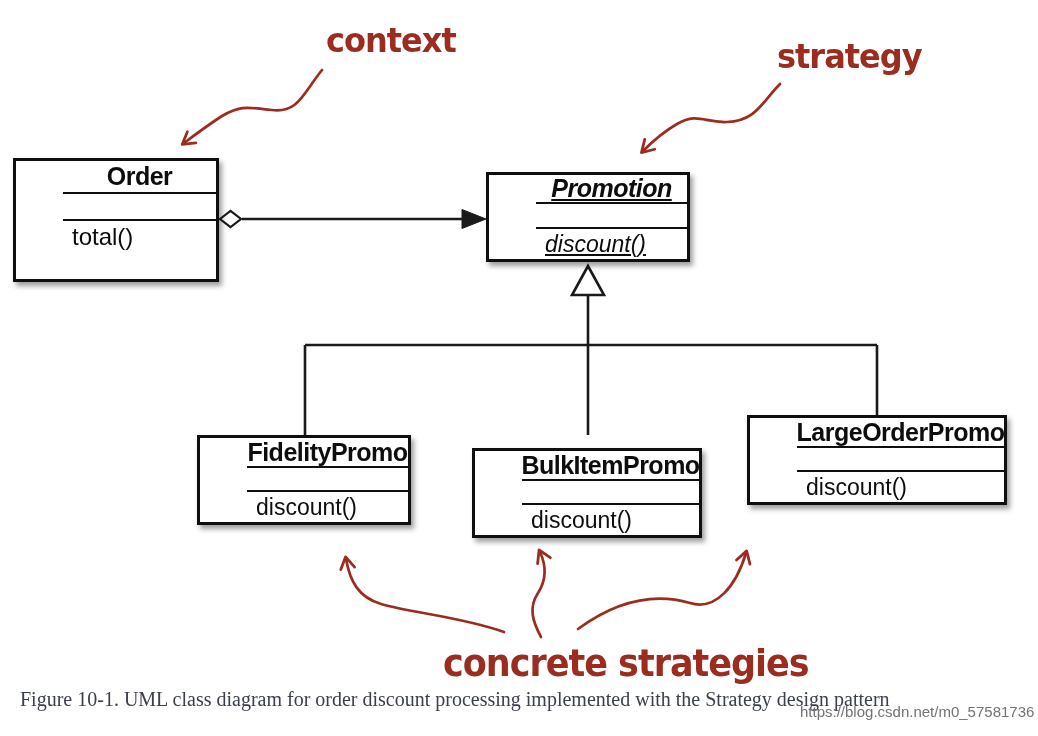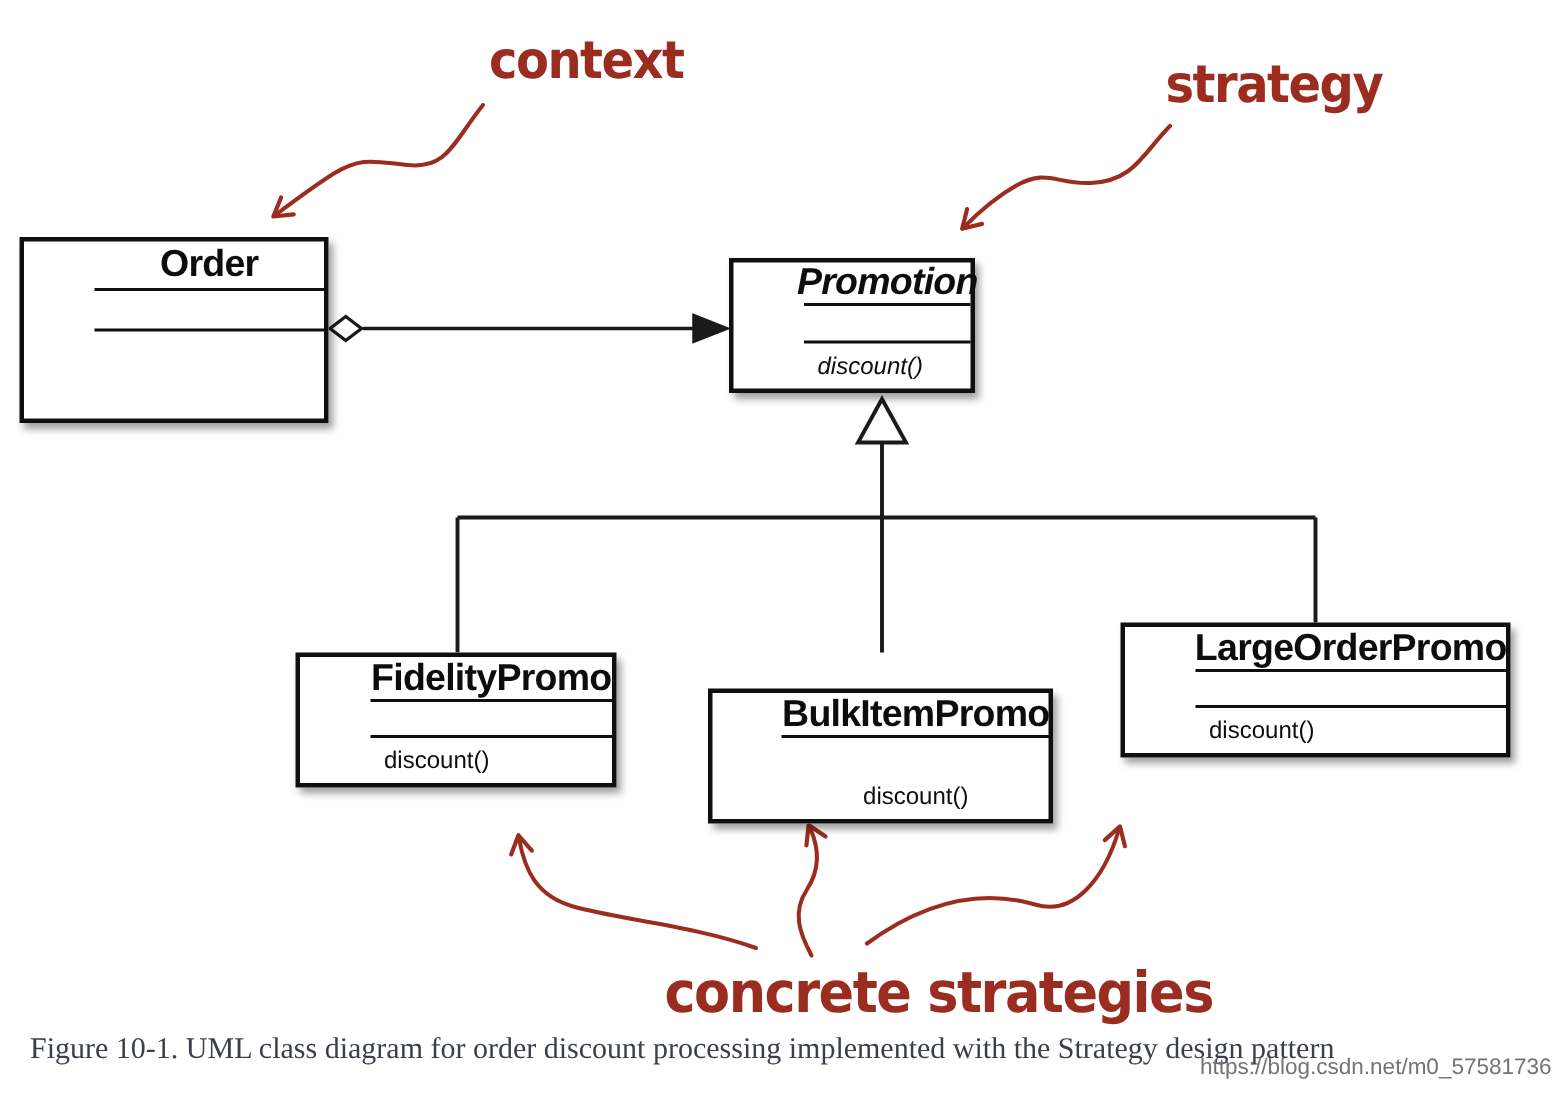--- a/index.html
+++ b/index.html
@@ -40,21 +40,21 @@
     display: flex;
     align-items: center;
     justify-content: center;
     letter-spacing: -0.5px;
   }
   .uml-attrs {
     border-bottom: 2.5px solid #0f0f0f;
   }
   .uml-methods {
     flex: 1;
-    font-size: 16px;
+    font-size: 23px;
     padding: 1px 9px 0 9px;
     line-height: 29px;
   }
   .italic { font-style: italic; }
 
   .marker-text {
     position: absolute;
     font-family: "DejaVu Sans", sans-serif;
     font-weight: bold;
     color: #9b2c20;
@@ -105,40 +105,41 @@
     <path d="M780 84 C762 102, 756 121, 727 122 C704 123, 698 112, 677 124 C663 132, 652 142, 643 151" fill="none" stroke="#9b2c20" stroke-width="2.7" stroke-linecap="round" marker-end="url(#redhead)"></path>
     <path d="M504 632 C462 617, 412 613, 381 604 C358 597, 350 581, 346 559" fill="none" stroke="#9b2c20" stroke-width="2.7" stroke-linecap="round" marker-end="url(#redhead)"></path>
     <path d="M541 637 C533 622, 528 608, 538 593 C547 579, 546 565, 540 552" fill="none" stroke="#9b2c20" stroke-width="2.7" stroke-linecap="round" marker-end="url(#redhead)"></path>
     <path d="M578 629 C615 602, 652 592, 690 603 C716 611, 736 586, 746 553" fill="none" stroke="#9b2c20" stroke-width="2.7" stroke-linecap="round" marker-end="url(#redhead)"></path>
   </svg>
 
   <div class="uml-box" style="left:13px; top:158px; width:206px; height:124px;">
     <div class="uml-title" style="height:31px;">Order</div>
     <div class="uml-attrs" style="height:25px;"></div>
     <div class="uml-methods" style="font-size:24px;">
+      <div>total()</div>
     </div>
   </div>
 
-  <div class="uml-box" style="left:486px; top:172px; width:164px; height:90px;">
+  <div class="uml-box" style="left:486px; top:172px; width:204px; height:90px;text-decoration:underline;">
     <div class="uml-title italic" style="height:27px;">Promotion</div>
     <div class="uml-attrs" style="height:26px;"></div>
     <div class="uml-methods italic">
       <div>discount()</div>
     </div>
   </div>
 
   <div class="uml-box" style="left:197px; top:435px; width:214px; height:90px;">
     <div class="uml-title" style="height:28px;">FidelityPromo</div>
     <div class="uml-attrs" style="height:25px;"></div>
     <div class="uml-methods">
       <div>discount()</div>
     </div>
   </div>
 
-  <div class="uml-box" style="left:472px; top:459px; width:230px; height:90px;align-items:center;">
+  <div class="uml-box" style="left:472px; top:448px; width:230px; height:90px;">
     <div class="uml-title" style="height:28px;">BulkItemPromo</div>
     <div class="uml-attrs" style="height:25px;"></div>
     <div class="uml-methods">
       <div>discount()</div>
     </div>
   </div>
 
   <div class="uml-box" style="left:747px; top:415px; width:260px; height:90px;">
     <div class="uml-title" style="height:28px;">LargeOrderPromo</div>
     <div class="uml-attrs" style="height:25px;"></div>

